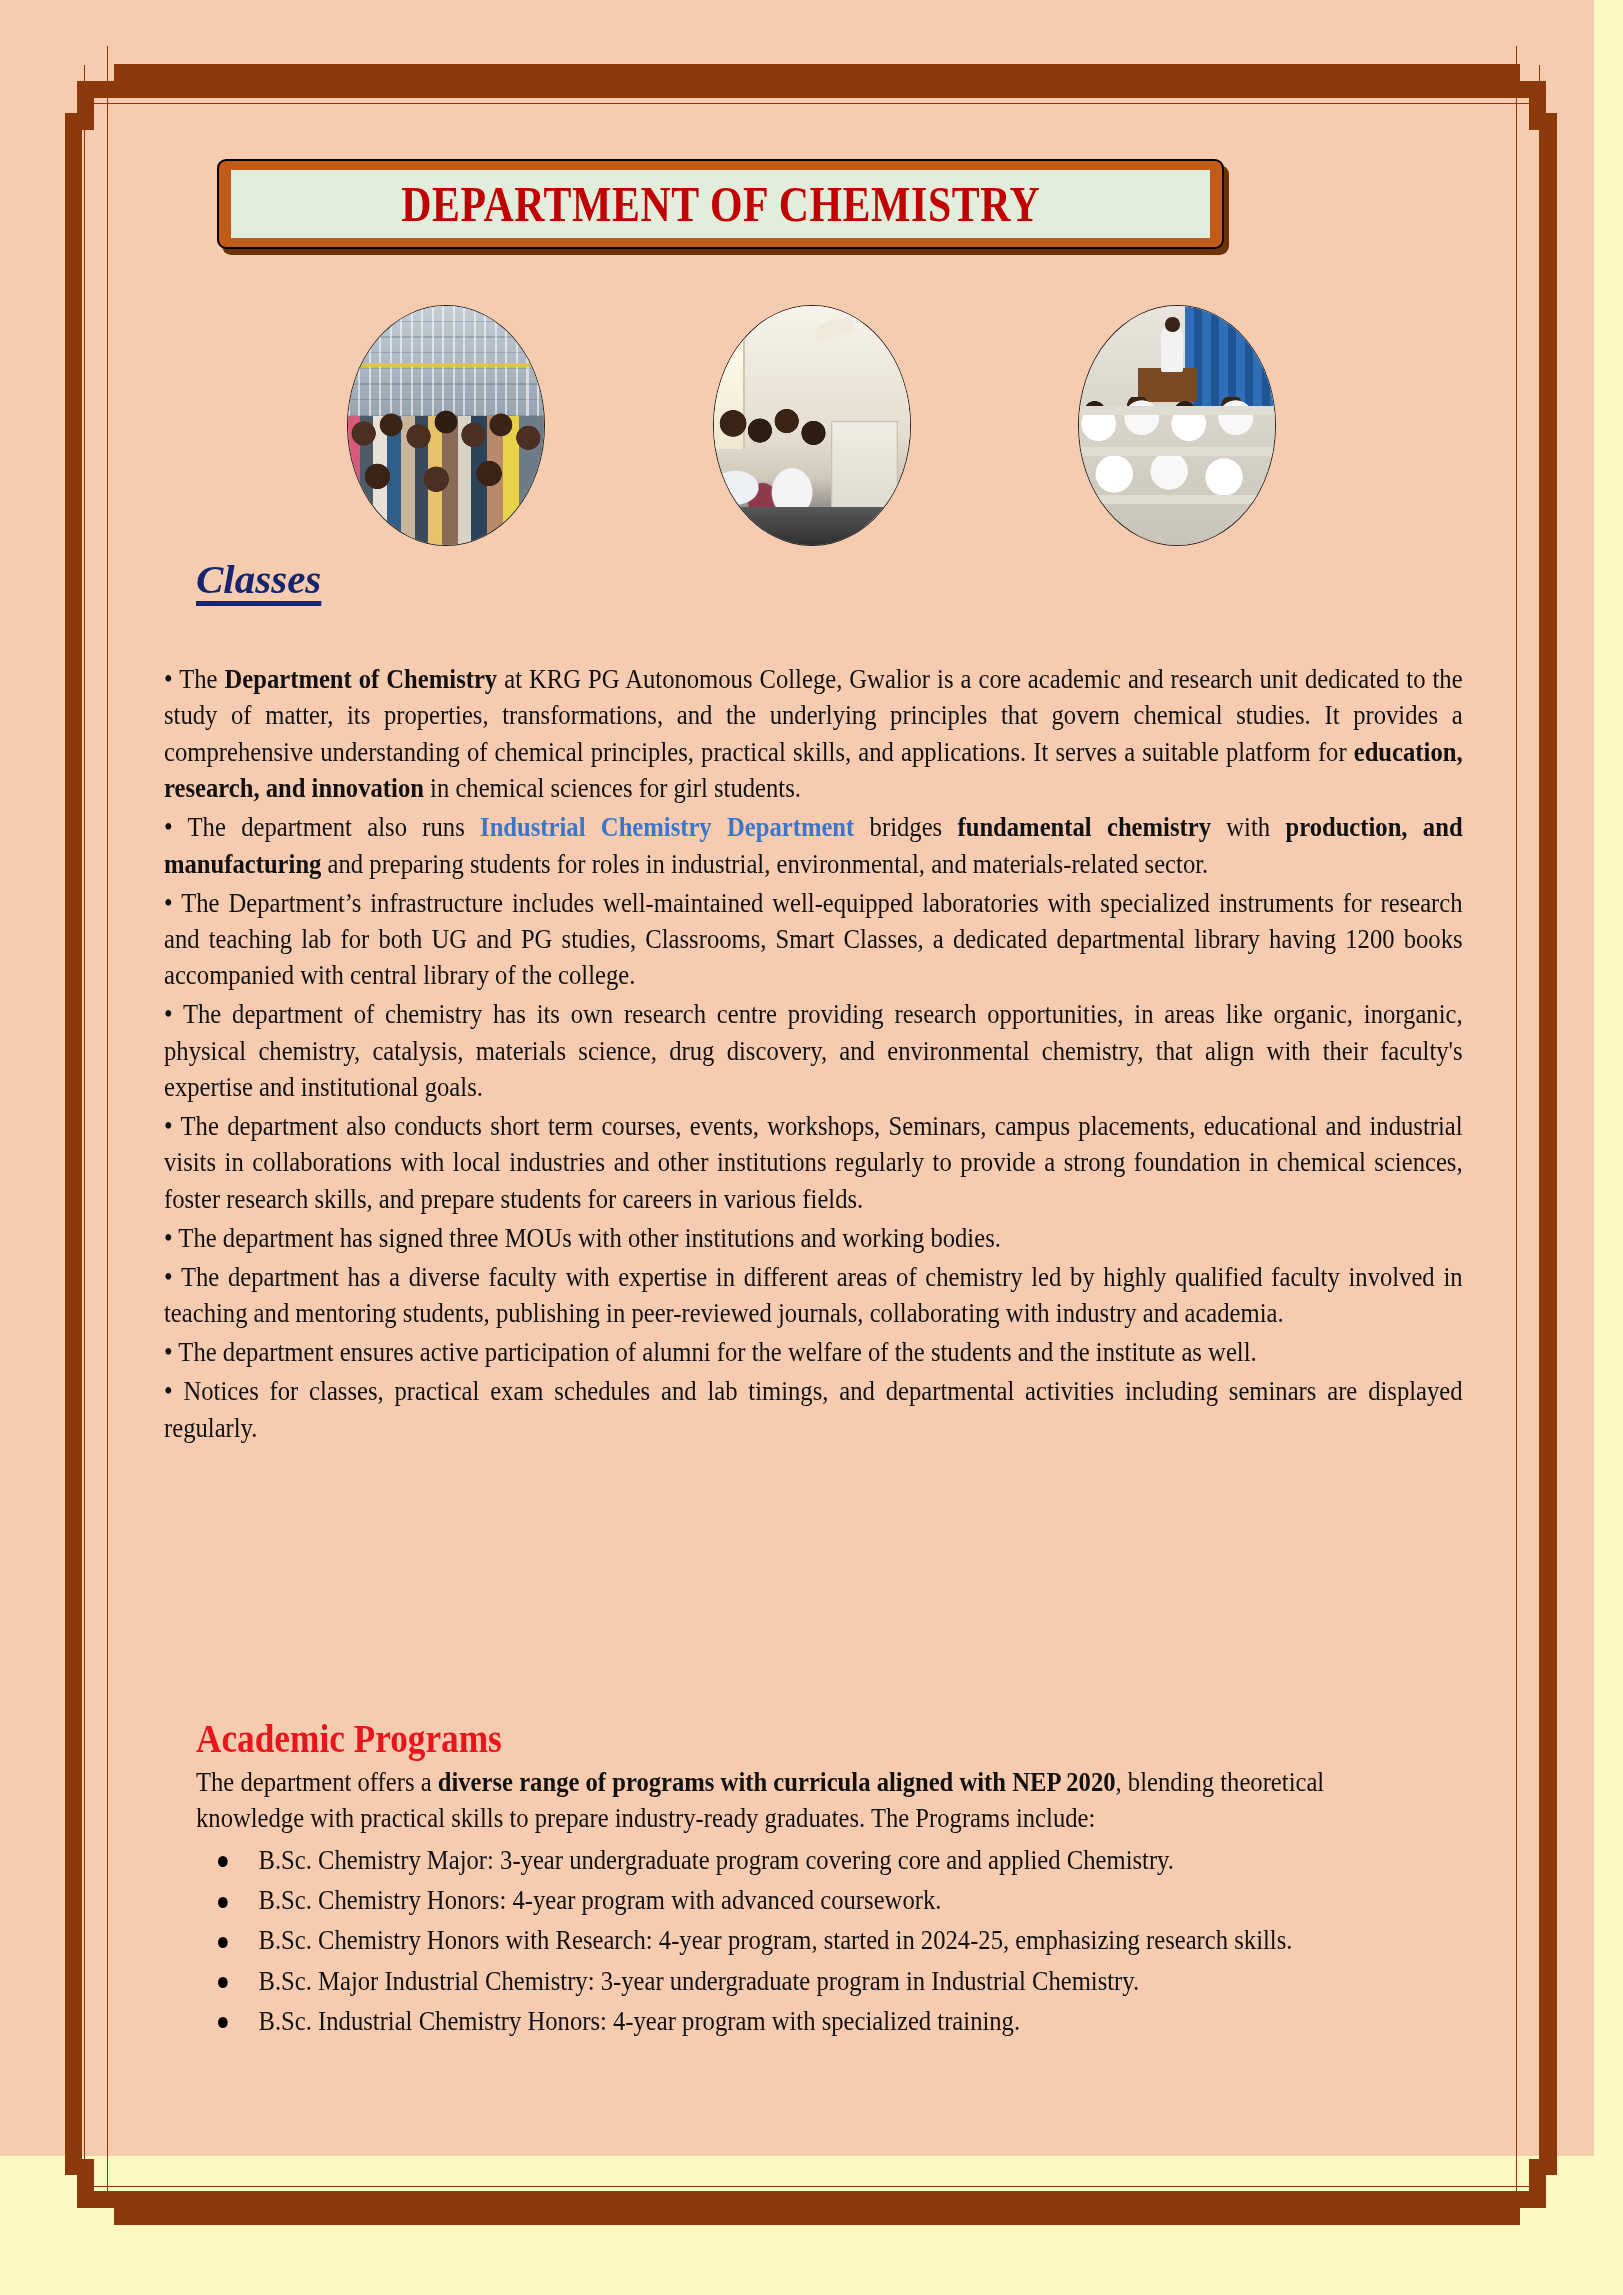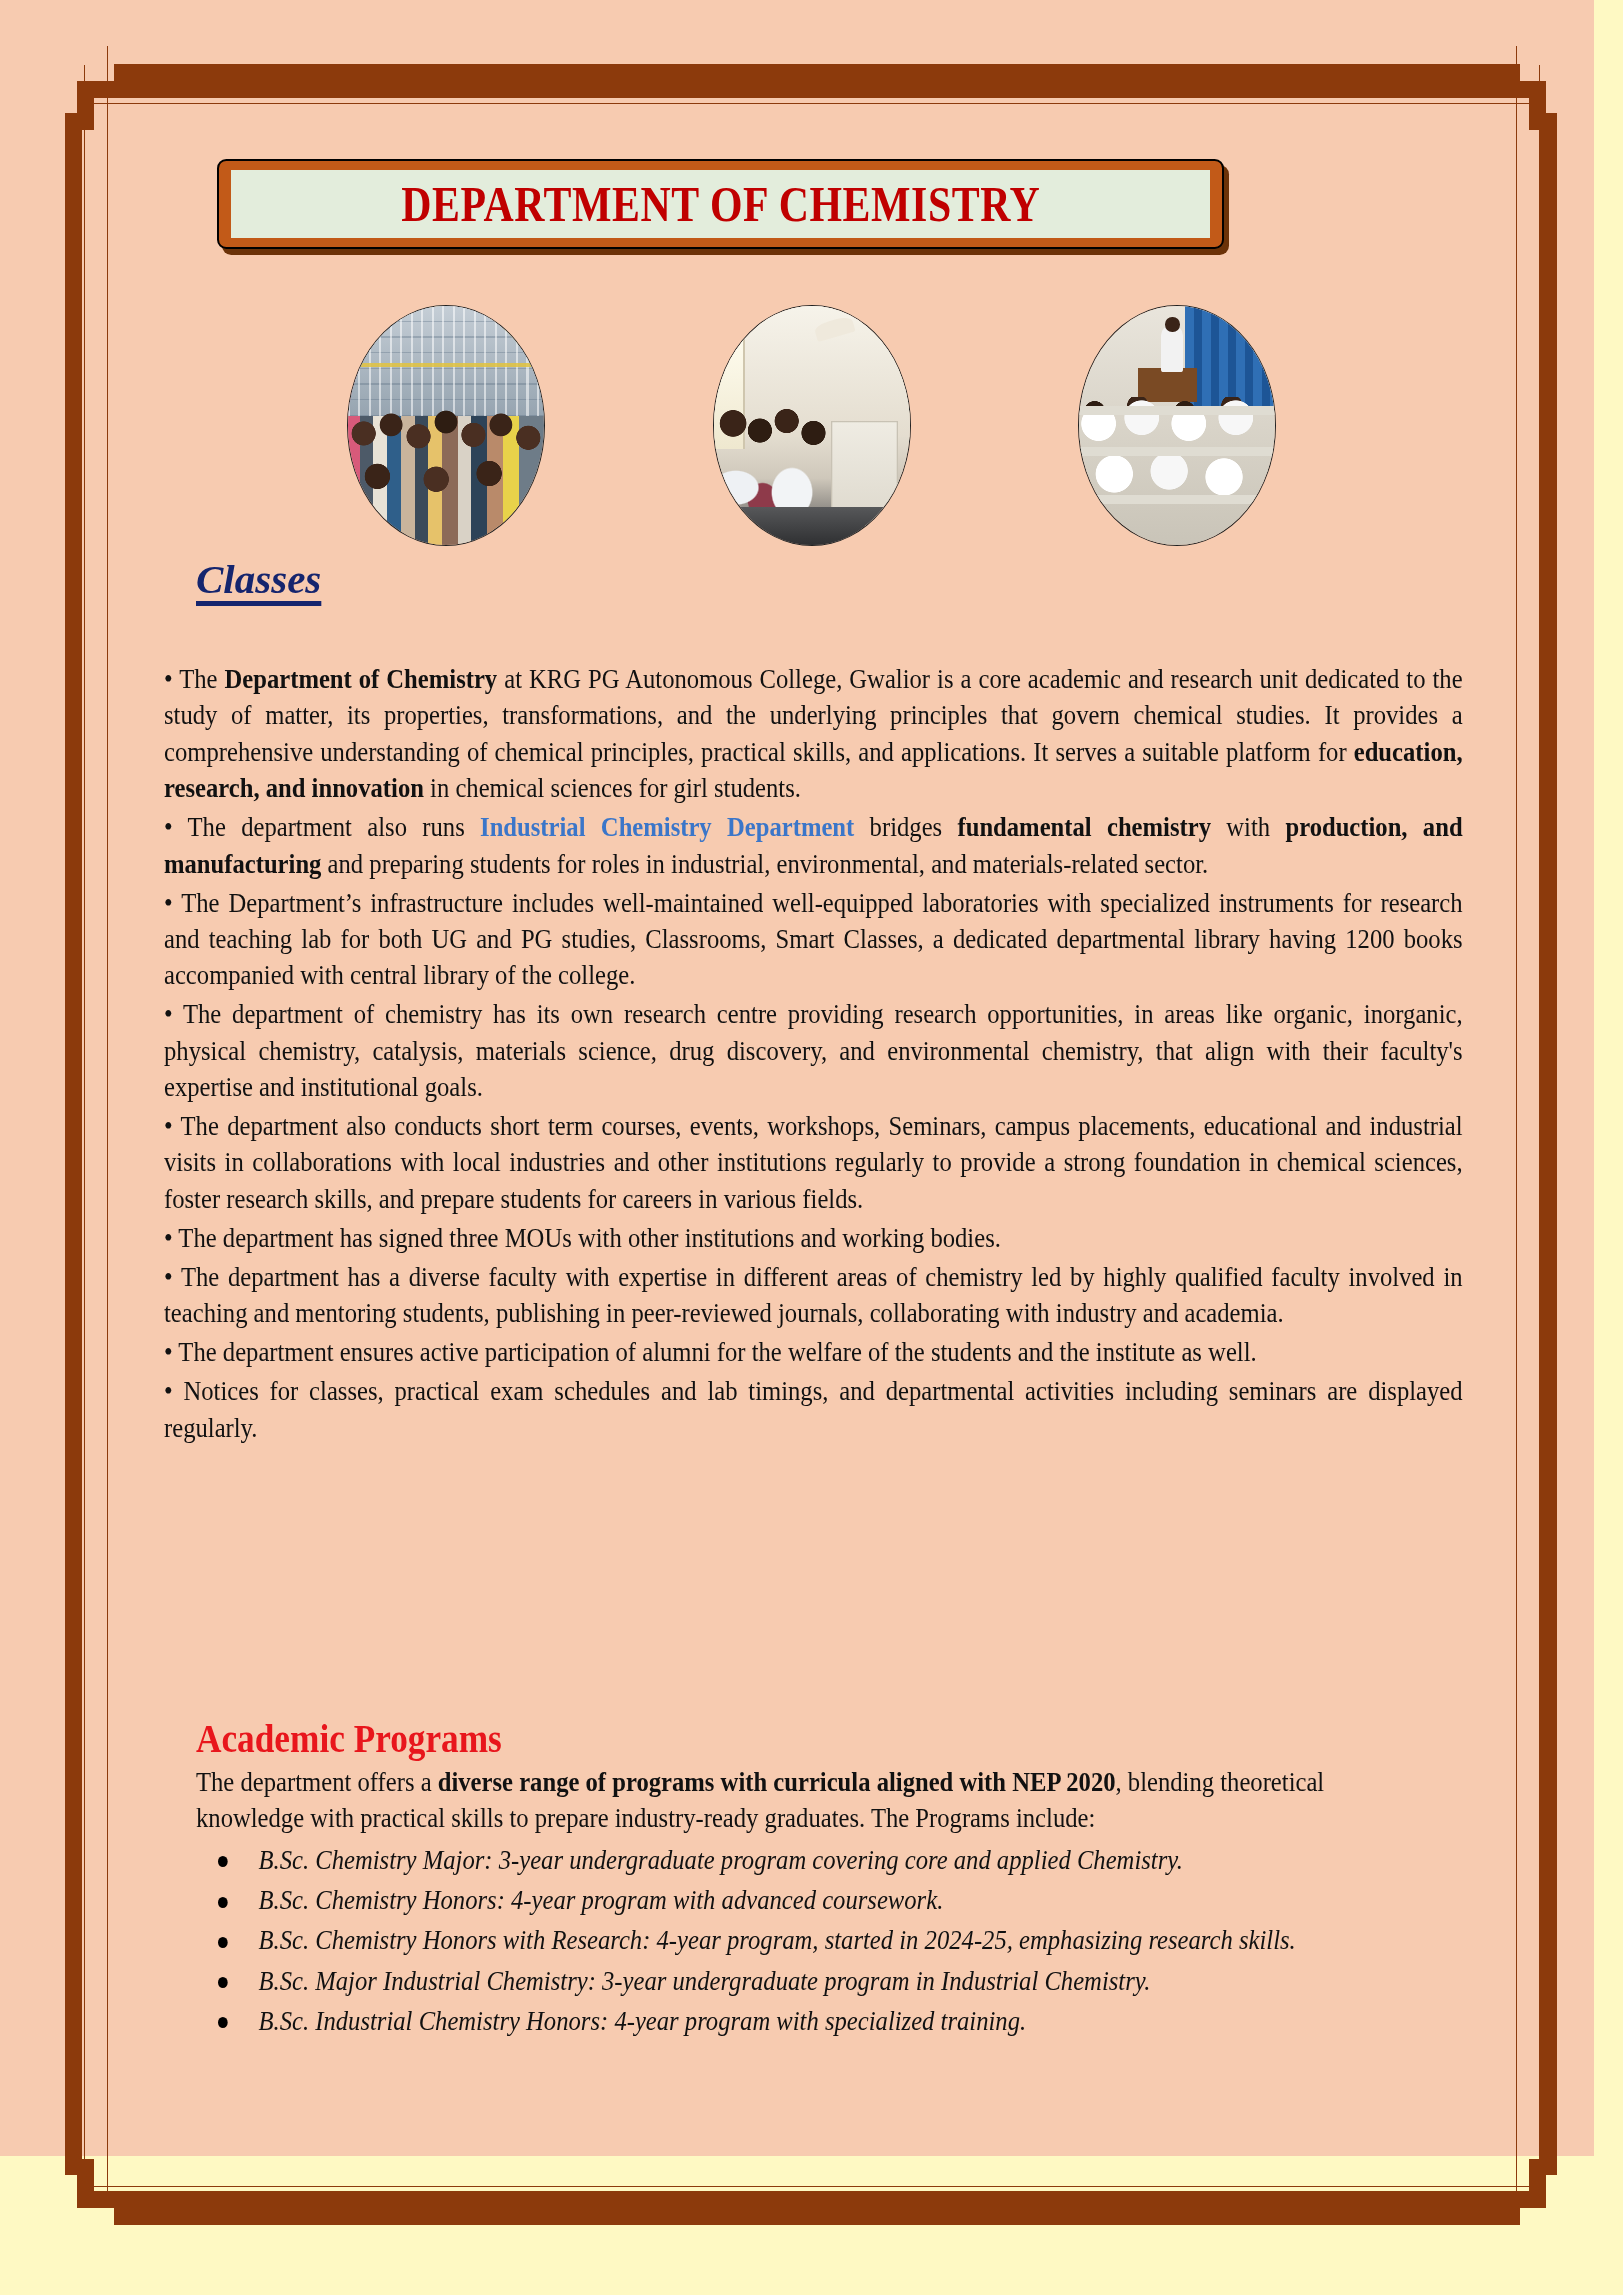--- a/index.html
+++ b/index.html
@@ -295,21 +295,20 @@
     text-align: left;
     margin: 0;
     transform: scaleX(0.88);
     transform-origin: left top;
     width: 113.6%;
   }
   #programs-list {
     list-style: none;
     margin: 5.2px 0 0 0;
     padding: 0;
-    font-style: italic;
   }
   #programs-list li {
     position: relative;
     padding-left: 71px;
     font-size: 28px;
     line-height: 1.30;
     color: #111111;
     margin-bottom: 3.9px;
     transform: scaleX(0.88);
     transform-origin: left top;

